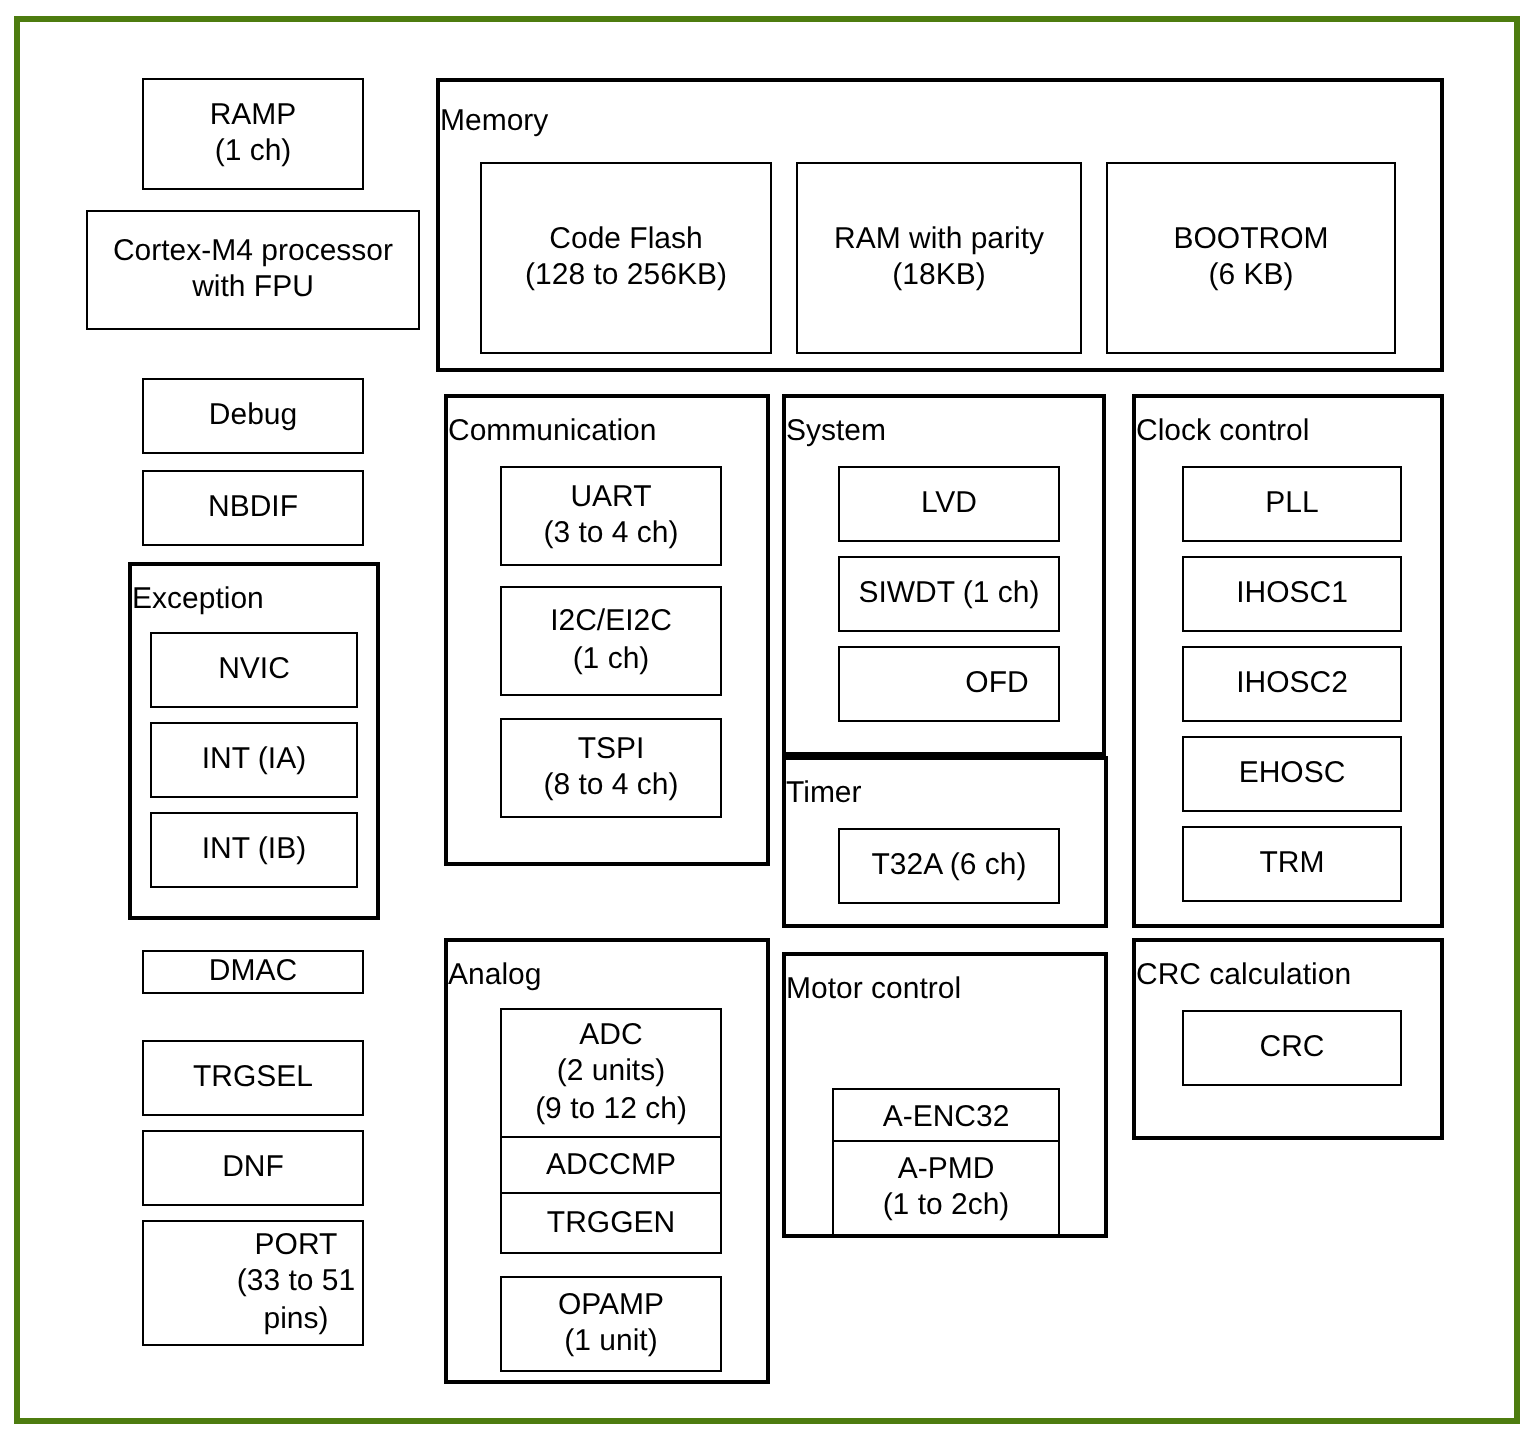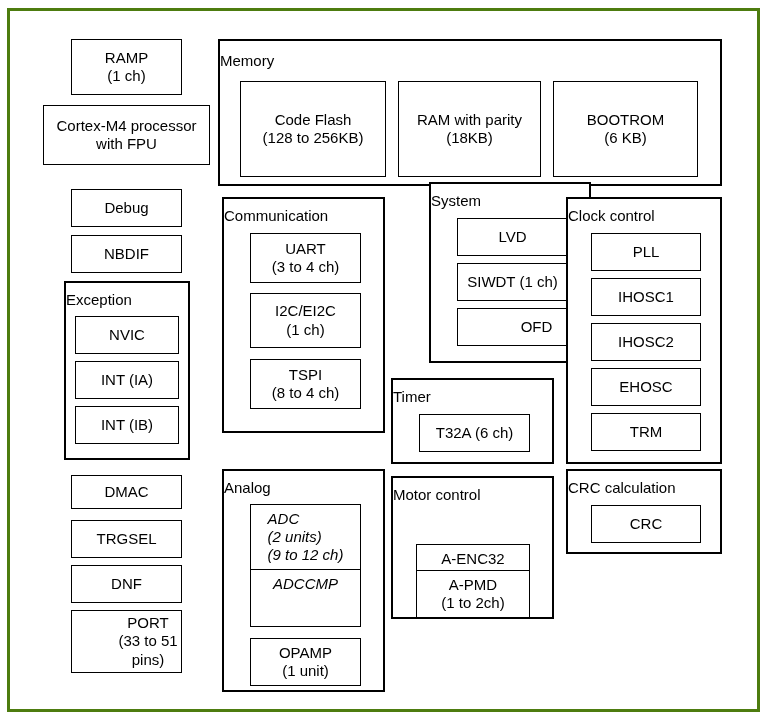--- a/index.html
+++ b/index.html
@@ -72,25 +72,25 @@
     background: #ffffff;
     display: flex;
     flex-direction: column;
   }
   .stack > .cell {
     box-sizing: border-box;
     display: flex;
     flex-direction: column;
     align-items: center;
     justify-content: center;
+    text-align: center;
     font-size: 15px;
     line-height: 1.22;
     white-space: pre-line;
     border-bottom: 1.6px solid #000000;
-    font-style: italic;
   }
   .stack > .cell:last-child { border-bottom: none; }
 </style>
 </head>
 <body>
 
 <div id="diagram-frame">
   <div class="canvas">
 
     <div class="box" style="left:61px; top:28px; width:111px; height:56px;">RAMP
@@ -103,21 +103,21 @@
 
     <div class="box" style="left:61px; top:224px; width:111px; height:38px;">NBDIF</div>
 
     <div class="group" style="left:54px; top:270px; width:126px; height:179px;">
       <div class="group-title" style="top:9px;">Exception</div>
       <div class="box" style="left:9px; top:33px; width:104px; height:38px;">NVIC</div>
       <div class="box" style="left:9px; top:78px; width:104px; height:38px;">INT (IA)</div>
       <div class="box" style="left:9px; top:123px; width:104px; height:38px;">INT (IB)</div>
     </div>
 
-    <div class="box" style="left:61px; top:464px; width:111px; height:34px;">DMAC</div>
+    <div class="box" style="left:61px; top:464px; width:111px; height:22px;">DMAC</div>
 
     <div class="box" style="left:61px; top:509px; width:111px; height:38px;">TRGSEL</div>
 
     <div class="box" style="left:61px; top:554px; width:111px; height:38px;">DNF</div>
 
     <div class="box" style="left:61px; top:599px; width:111px; height:63px;padding-left:43px;">PORT
 (33 to 51 pins)</div>
 
     <div class="group" style="left:208px; top:28px; width:504px; height:147px;">
       <div class="group-title" style="top:12px;">Memory</div>
@@ -132,21 +132,21 @@
     <div class="group" style="left:212px; top:186px; width:163px; height:236px;">
       <div class="group-title" style="top:9px;">Communication</div>
       <div class="box" style="left:26px; top:34px; width:111px; height:50px;">UART
 (3 to 4 ch)</div>
       <div class="box" style="left:26px; top:94px; width:111px; height:55px;">I2C/EI2C
 (1 ch)</div>
       <div class="box" style="left:26px; top:160px; width:111px; height:50px;">TSPI
 (8 to 4 ch)</div>
     </div>
 
-    <div class="group" style="left:381px; top:171px; width:162px; height:181px;margin-left:38px;">
+    <div class="group" style="left:381px; top:186px; width:162px; height:181px;">
       <div class="group-title" style="top:9px;">System</div>
       <div class="box" style="left:26px; top:34px; width:111px; height:38px;">LVD</div>
       <div class="box" style="left:26px; top:79px; width:111px; height:38px;">SIWDT (1 ch)</div>
       <div class="box" style="left:26px; top:124px; width:111px; height:38px;padding-left:48px;">OFD</div>
     </div>
 
     <div class="group" style="left:381px; top:367px; width:163px; height:86px;">
       <div class="group-title" style="top:9px;">Timer</div>
       <div class="box" style="left:26px; top:34px; width:111px; height:38px;">T32A (6 ch)</div>
     </div>
@@ -161,33 +161,34 @@
     </div>
 
     <div class="group" style="left:212px; top:458px; width:163px; height:223px;">
       <div class="group-title" style="top:9px;">Analog</div>
 
       <div class="stack" style="left:26px; top:33px; width:111px; height:123px;">
         <div class="cell" style="height:65px;">ADC
 (2 units)
 (9 to 12 ch)</div>
         <div class="cell" style="height:29px;">ADCCMP</div>
+        <div class="cell" style="height:29px;">TRGGEN</div>
       </div>
 
       <div class="box" style="left:26px; top:167px; width:111px; height:48px;">OPAMP
 (1 unit)</div>
     </div>
 
     <div class="group" style="left:381px; top:465px; width:163px; height:143px;">
       <div class="group-title" style="top:9px;">Motor control</div>
       <div class="box" style="left:23px; top:34px; width:114px; height:48px;margin-top:32px;">A-ENC32
 (2 ch)</div>
       <div class="box" style="left:23px; top:92px; width:114px; height:48px;">A-PMD
 (1 to 2ch)</div>
     </div>
 
-    <div class="group" style="left:556px; top:458px; width:156px; height:85px;">
+    <div class="group" style="left:556px; top:458px; width:156px; height:101px;">
       <div class="group-title" style="top:9px;">CRC calculation</div>
       <div class="box" style="left:23px; top:34px; width:110px; height:38px;">CRC</div>
     </div>
 
   </div>
 </div>
 
 </body></html>

